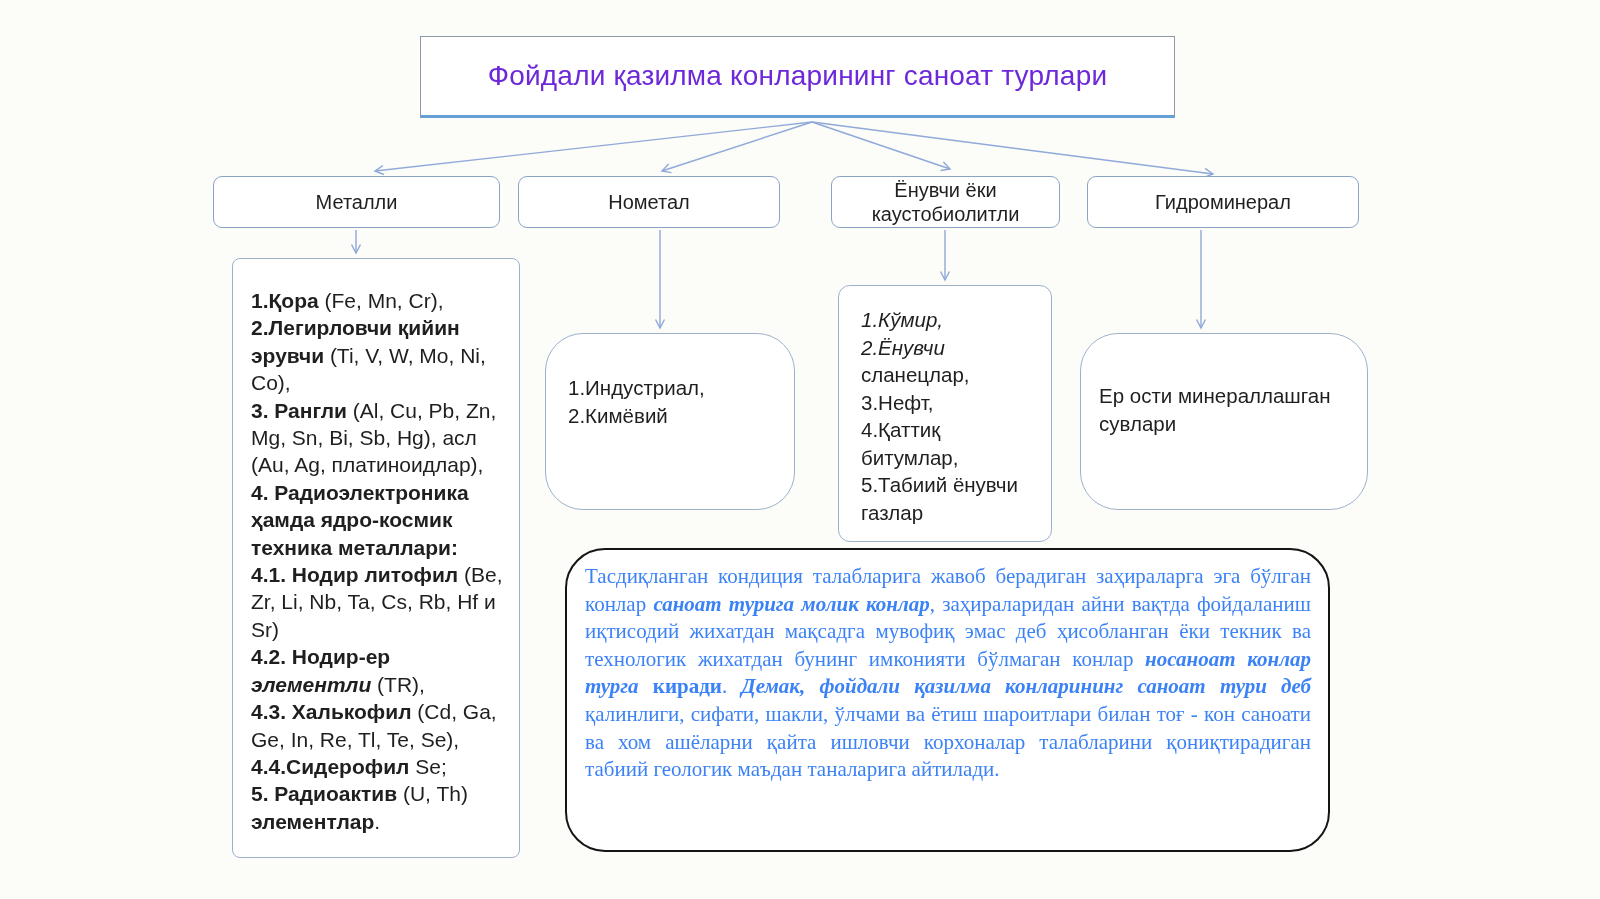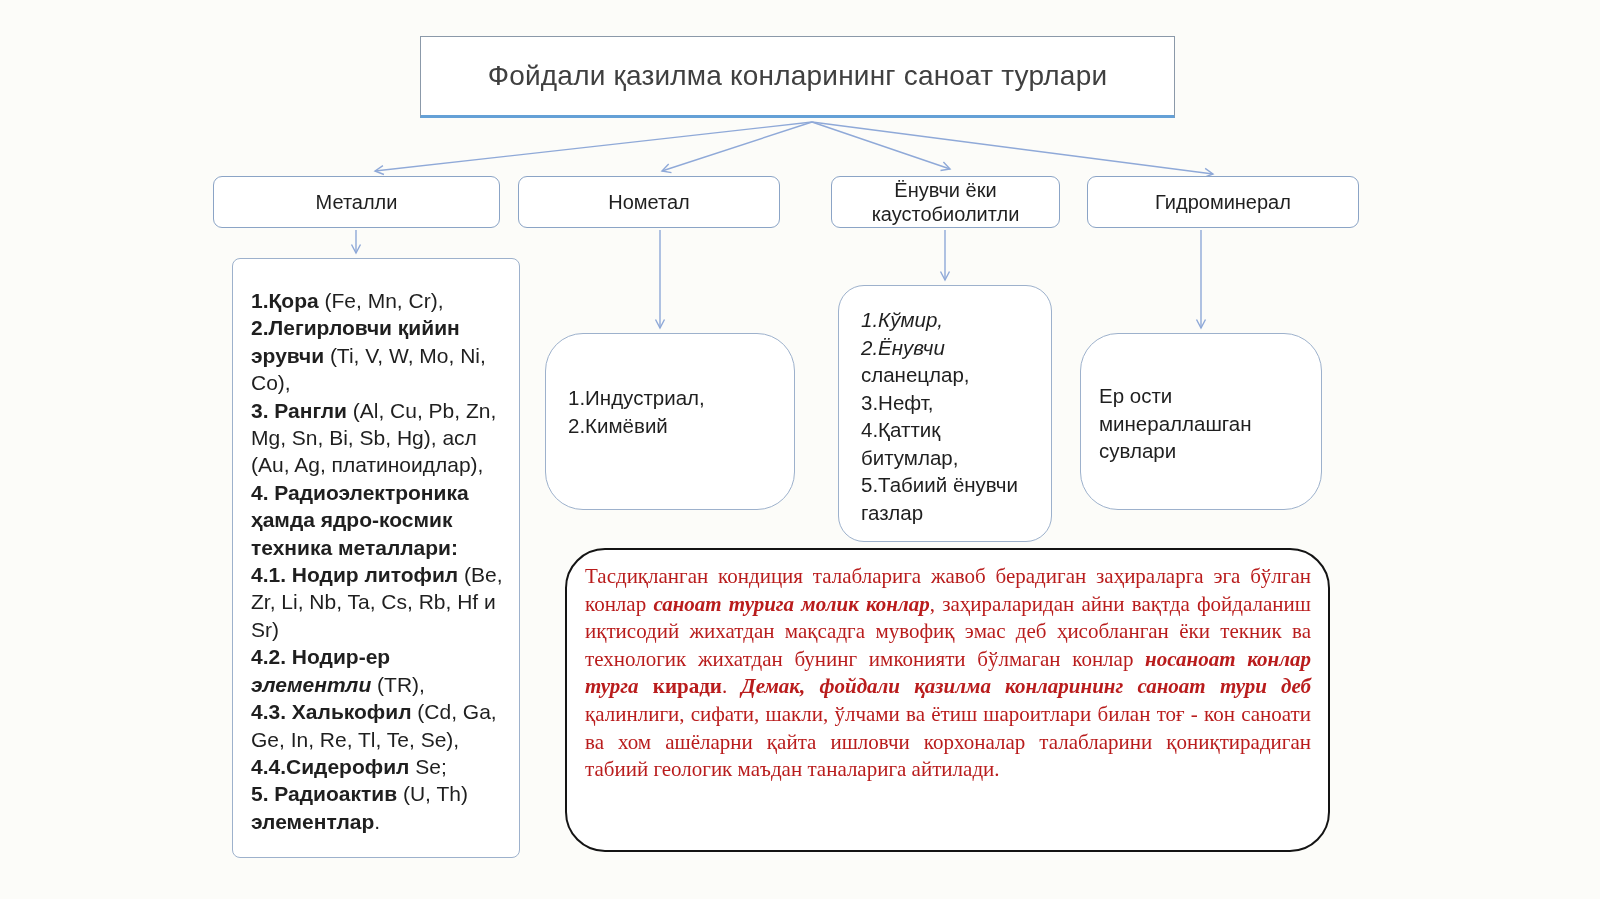--- a/index.html
+++ b/index.html
@@ -14,21 +14,21 @@
   .canvas{position:absolute;left:0;top:0;width:1600px;height:899px;}
   svg.connectors{position:absolute;left:0;top:0;width:1600px;height:899px;pointer-events:none;}
 
   .box{position:absolute;background:#ffffff;box-sizing:border-box;}
 
   .title-box{
     left:420px;top:36px;width:755px;height:82px;
     border:1.6px solid #8b99a9;
     border-bottom:3px solid #64a0d6;
     display:flex;align-items:center;justify-content:center;
-    font-size:28px;color:#404040;letter-spacing:.2px;
+    font-size:28px;color:#6d28d9;letter-spacing:.2px;
   }
 
   .cat-box{
     top:176px;height:52px;
     border:1.6px solid #8ba4c6;border-radius:9px;
     display:flex;align-items:center;justify-content:center;
     font-size:20px;text-align:center;line-height:1.2;
     padding:2px 8px;
   }
   .cat-0{left:213px;width:287px;}
@@ -42,45 +42,45 @@
   }
   .detail-0{
     left:232px;top:258px;width:288px;height:600px;
     border-radius:8px;
     padding:28px 14px 0 18px;
     font-size:21px;line-height:27.4px;
   }
   .detail-1{
     left:545px;top:333px;width:250px;height:177px;
     border-radius:38px;
-    padding:50px 12px 0 22px;
+    padding:40px 12px 0 22px;
     font-size:20.5px;line-height:27.5px;
   }
   .detail-2{
     left:838px;top:285px;width:214px;height:257px;
-    border-radius:26px;
+    border-radius:12px;
     padding:20px 8px 0 22px;
     font-size:20.5px;line-height:27.5px;
   }
   .detail-3{
-    left:1080px;top:333px;width:242px;height:177px;
+    left:1080px;top:333px;width:288px;height:177px;
     border-radius:38px;
     padding:48px 22px 0 18px;
     font-size:20.5px;line-height:27.5px;
   }
   .detail-box p.di{margin:0;}
 
   .summary-box{
     left:565px;top:548px;width:765px;height:304px;
     border:2.6px solid #141414;border-radius:40px;
     padding:13px 17px 0 18px;
     font-family:"Liberation Serif",serif;
     font-size:21px;line-height:27.6px;
     text-align:justify;
-    color:#b91c1c;
+    color:#3b82f6;
   }
 
   .b{font-weight:700;}
   .i{font-style:italic;}
 </style>
 </head>
 <body>
 
 <div class="canvas">
 

